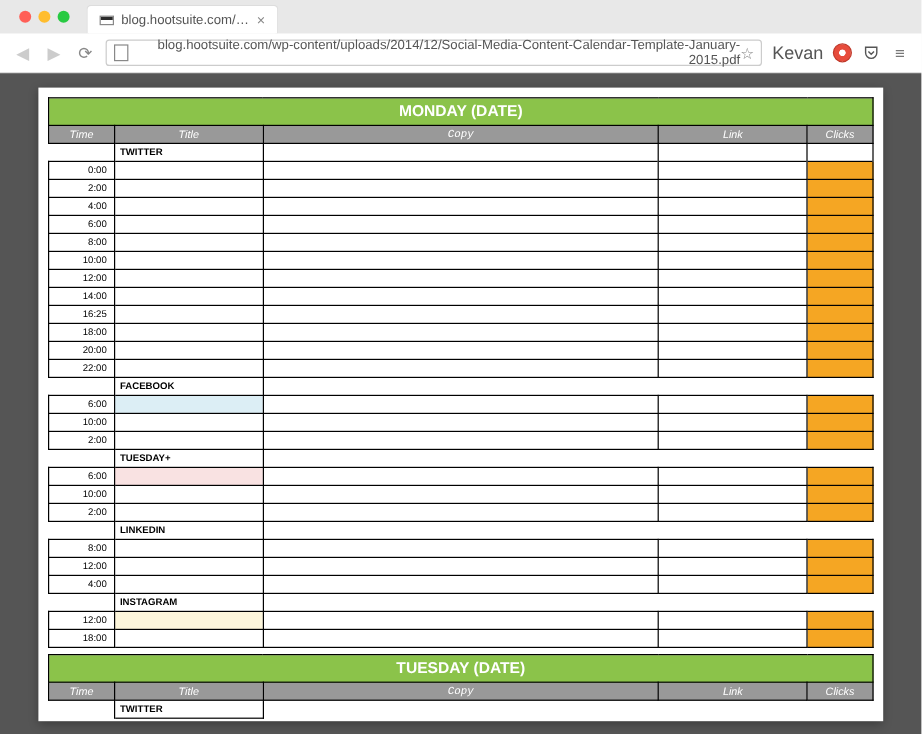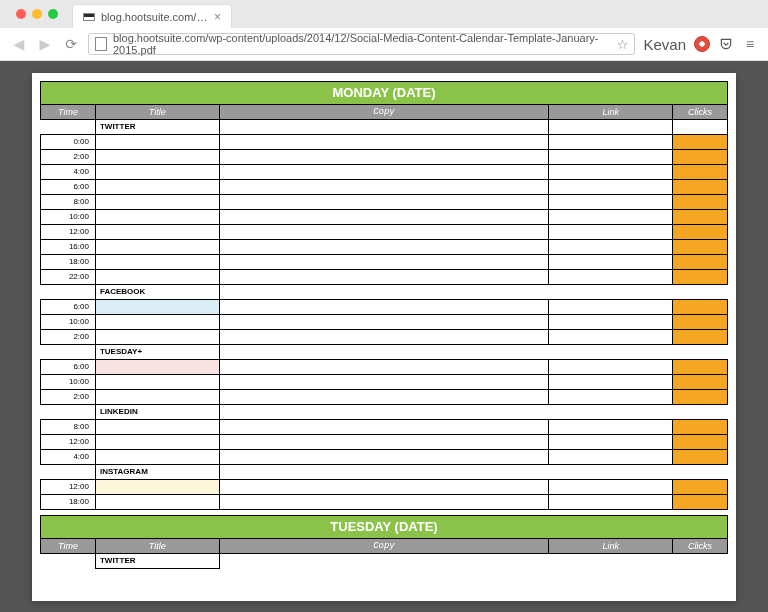--- a/index.html
+++ b/index.html
@@ -92,20 +92,21 @@
   flex: 1;
   height: 22px;
   border: 1px solid #ccc;
   border-radius: 3px;
   display: flex;
   align-items: center;
   padding: 0 6px;
   font-size: 11px;
   color: #555;
   background: #fff;
+  text-align: right;
 }
 .page-icon {
   width: 12px;
   height: 14px;
   border: 1px solid #888;
   margin-right: 6px;
   flex-shrink: 0;
   position: relative;
 }
 .star-icon {
@@ -317,28 +318,42 @@
             <td class="clicks-cell"></td>
           </tr>
           <tr>
             <td class="time-cell">12:00</td>
             <td></td>
             <td></td>
             <td></td>
             <td class="clicks-cell"></td>
           </tr>
           <tr>
-            <td class="time-cell">16:00</td>
+            <td class="time-cell">14:00</td>
+            <td></td>
+            <td></td>
+            <td></td>
+            <td class="clicks-cell"></td>
+          </tr>
+          <tr>
+            <td class="time-cell">16:25</td>
             <td></td>
             <td></td>
             <td></td>
             <td class="clicks-cell"></td>
           </tr>
           <tr>
             <td class="time-cell">18:00</td>
+            <td></td>
+            <td></td>
+            <td></td>
+            <td class="clicks-cell"></td>
+          </tr>
+          <tr>
+            <td class="time-cell">20:00</td>
             <td></td>
             <td></td>
             <td></td>
             <td class="clicks-cell"></td>
           </tr>
           <tr>
             <td class="time-cell">22:00</td>
             <td></td>
             <td></td>
             <td></td>

